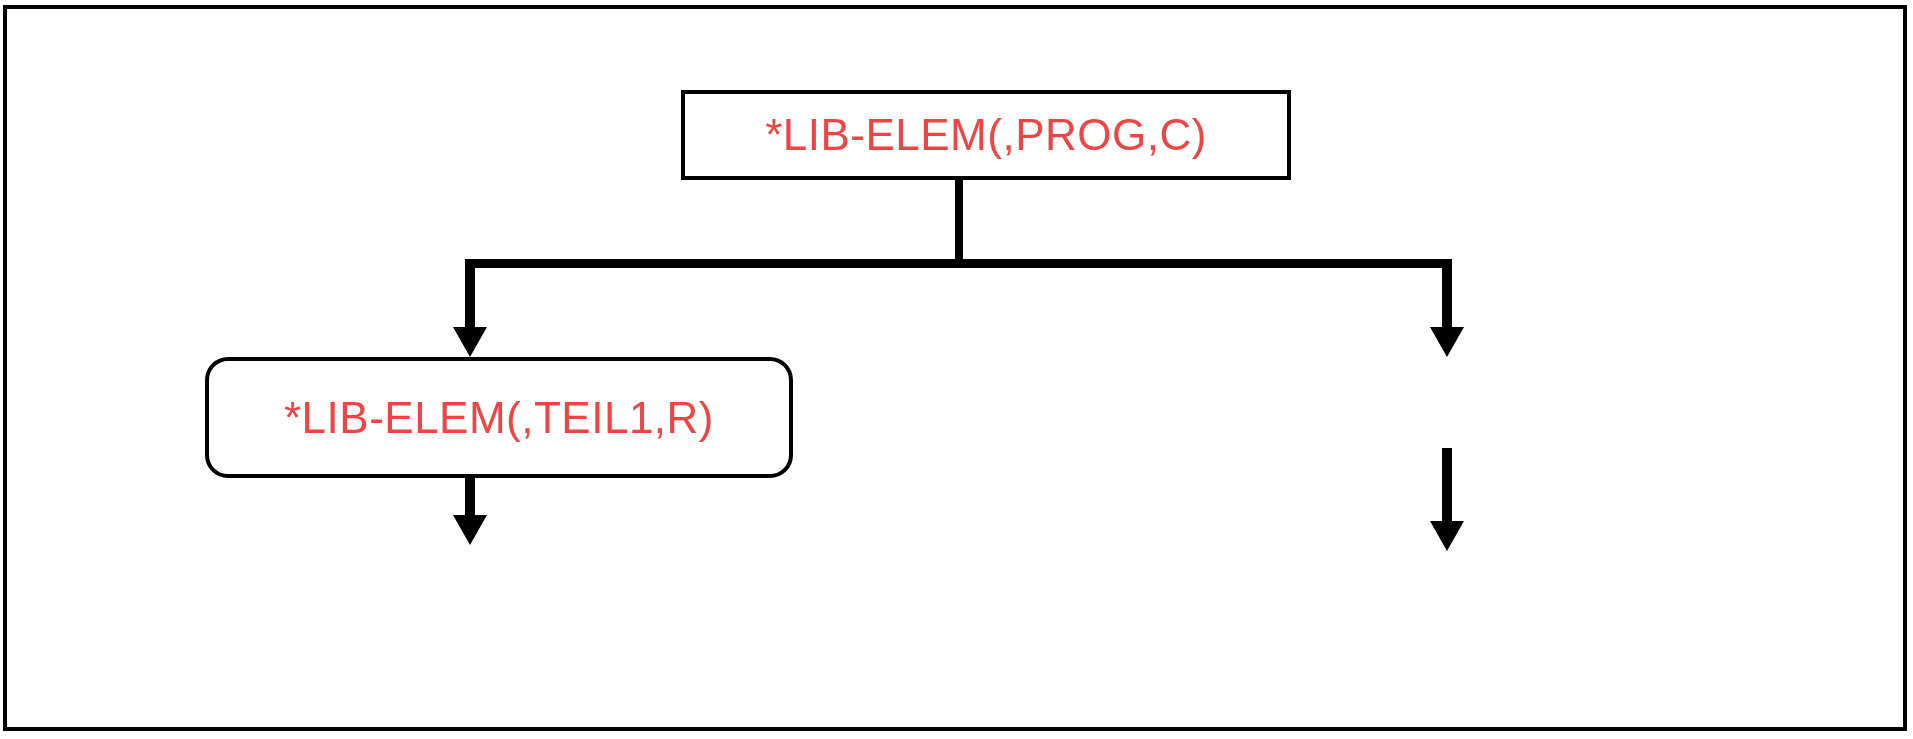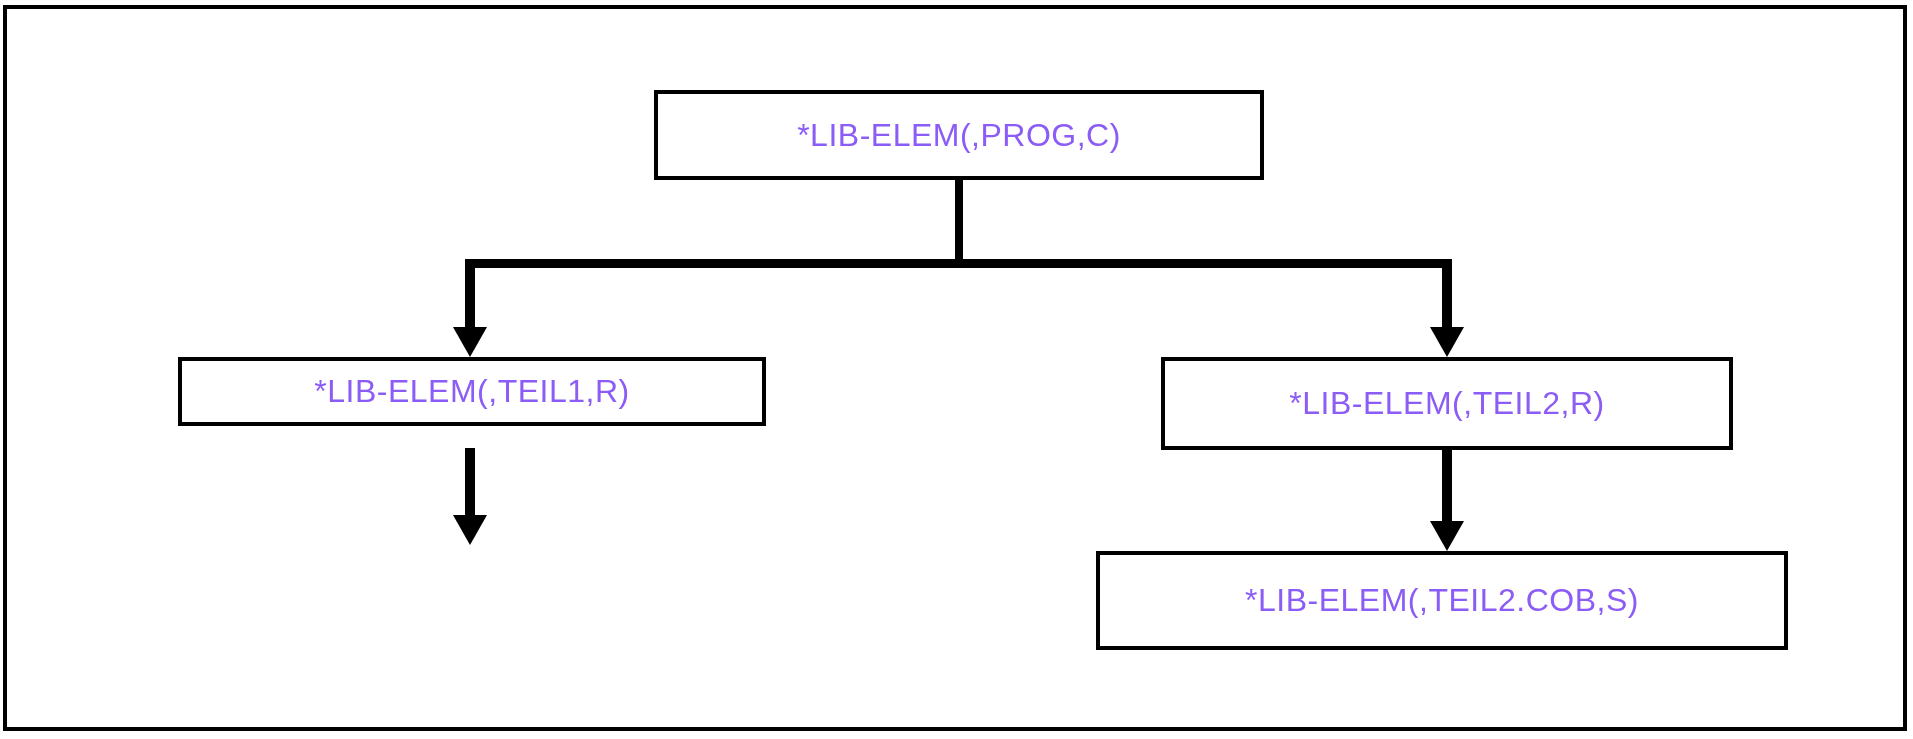--- a/index.html
+++ b/index.html
@@ -25,27 +25,28 @@
     background: #ffffff;
   }
   .node {
     position: absolute;
     box-sizing: border-box;
     border: 4px solid #000000;
     background: #ffffff;
     display: flex;
     align-items: center;
     justify-content: center;
-    font-size: 32px;
-    color: #8b5cf6;
+    font-size: 44px;
+    color: #ef4444;
     white-space: nowrap;
     letter-spacing: 0.5px;
+    margin-left: 27px;
   }
   .node-root   { left: 654px;  top: 90px;  width: 610px; height: 90px; }
-  .node-c1     { left: 178px;  top: 357px; width: 588px; height: 69px; }
+  .node-c1     { left: 178px;  top: 357px; width: 588px; height: 121px; border-radius: 23px; }
   .node-c2     { left: 1161px; top: 357px; width: 572px; height: 93px; }
   .node-l1     { left: 125px;  top: 545px; width: 681px; height: 95px; }
   .node-l2     { left: 1096px; top: 551px; width: 692px; height: 99px; }
 
   .conn {
     position: absolute;
     background: #000000;
   }
   
   .stem-root   { left: 955px;  top: 180px; width: 8px;   height: 88px; }
@@ -91,22 +92,16 @@
   <div class="arrowhead ah-l2"></div>
 
   <div class="node node-root">
     <span>*LIB-ELEM(,PROG,C)</span>
   </div>
 
   <div class="node node-c1">
     <span>*LIB-ELEM(,TEIL1,R)</span>
   </div>
 
-  <div class="node node-c2">
-    <span>*LIB-ELEM(,TEIL2,R)</span>
-  </div>
 
 
-  <div class="node node-l2">
-    <span>*LIB-ELEM(,TEIL2.COB,S)</span>
-  </div>
 
 </div>
 
 </body></html>

